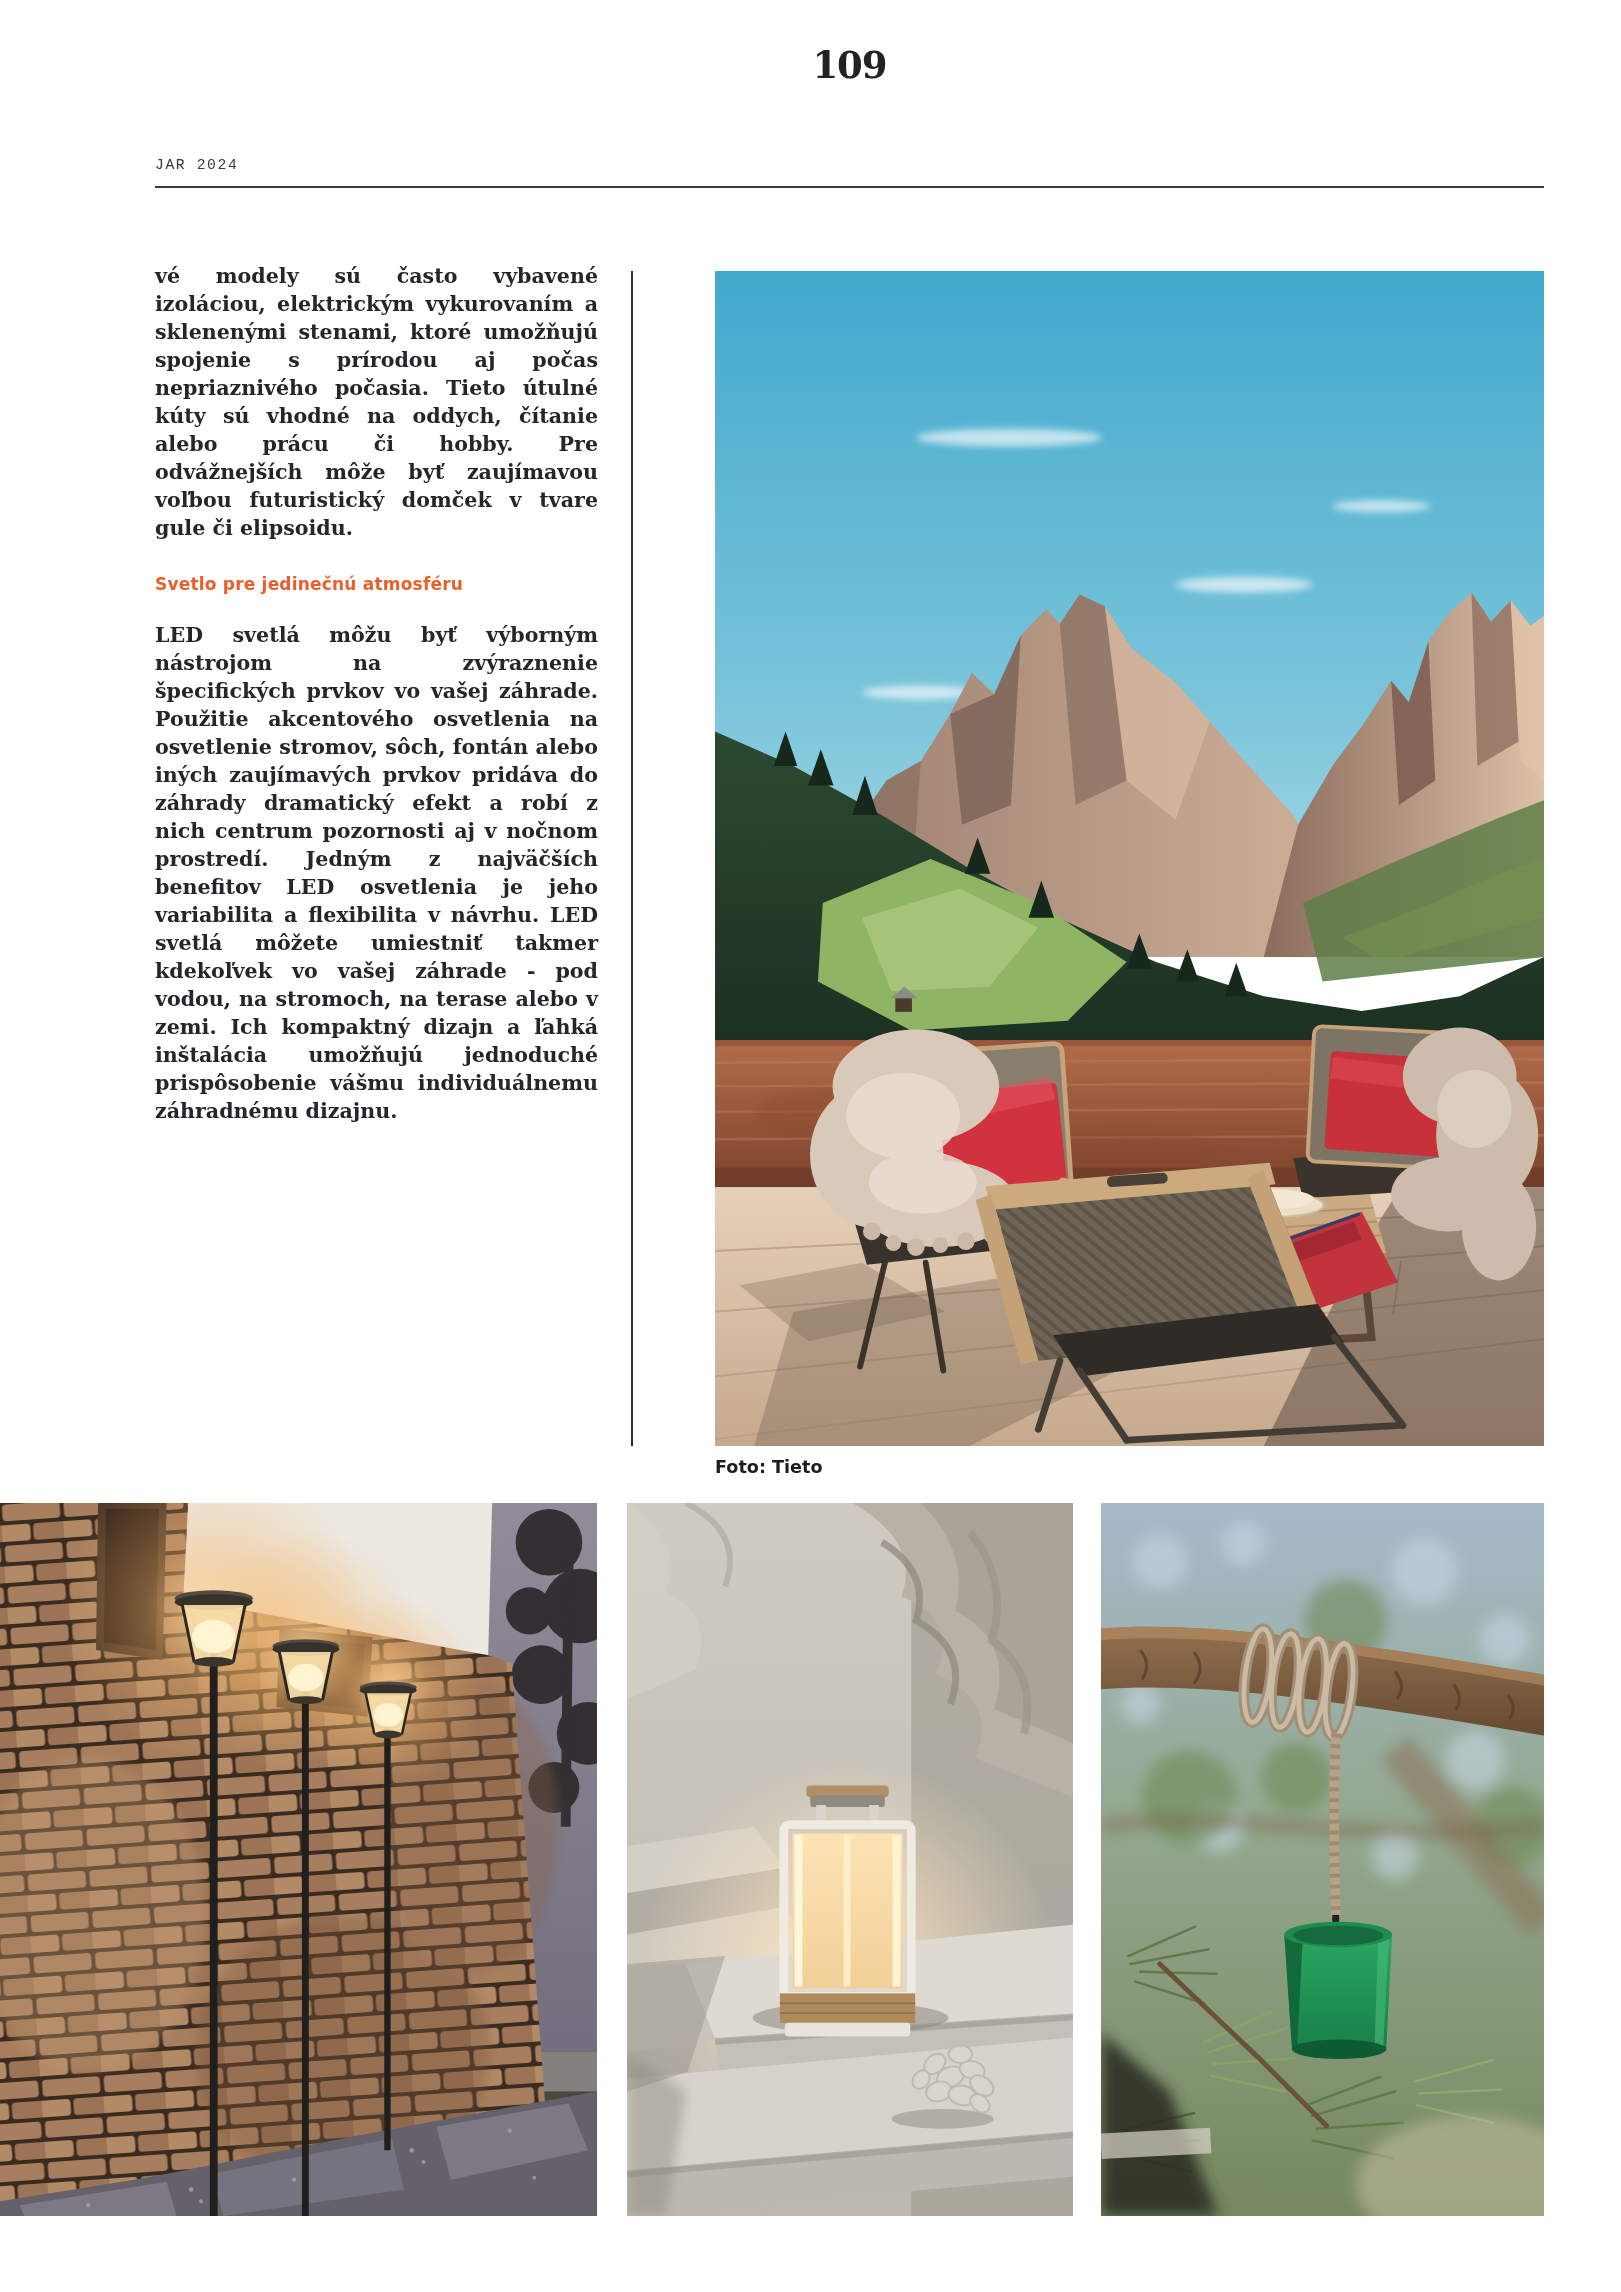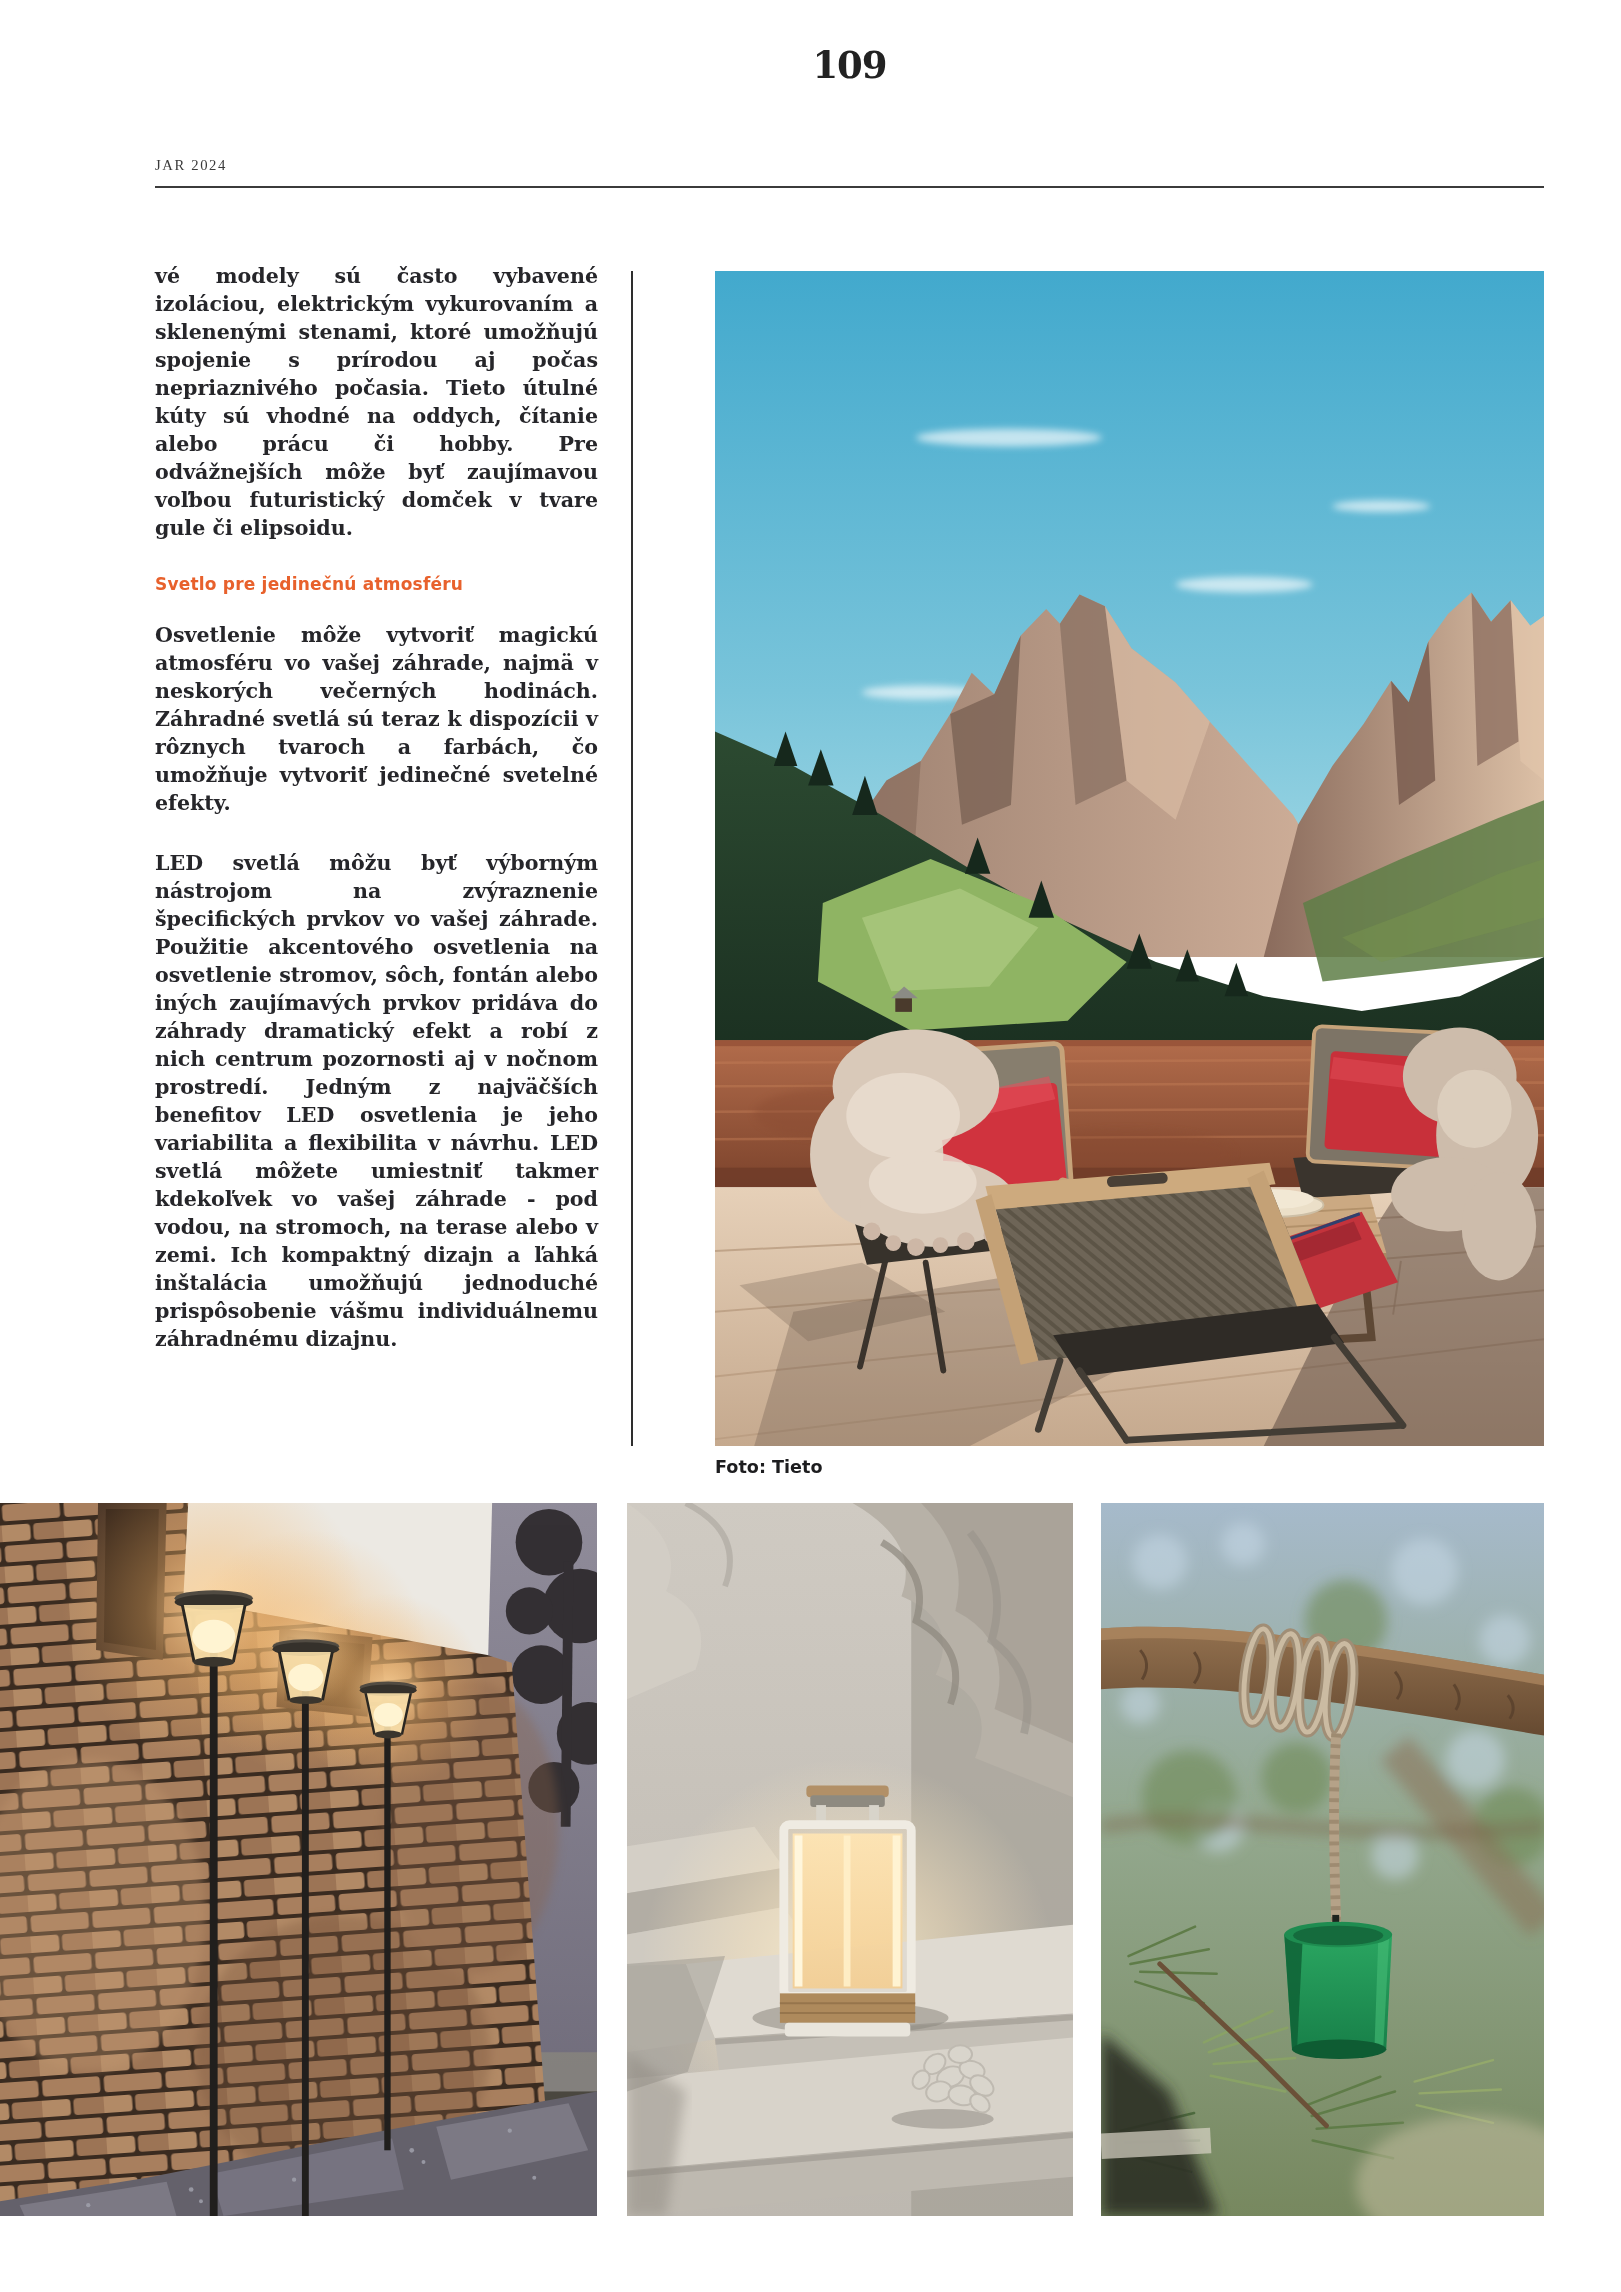--- a/index.html
+++ b/index.html
@@ -7,21 +7,21 @@
     width:1621px;height:2293px;position:relative;background:#ffffff;
     font-family:"DejaVu Serif", serif;overflow:hidden;
   }
   .page-number{
     position:absolute;left:155px;top:43px;width:1389px;text-align:center;
     font-family:"DejaVu Serif", serif;font-weight:bold;font-size:37px;color:#222222;
     letter-spacing:-1px;
   }
   .issue-label{
     position:absolute;left:155px;top:157px;
-    font-family:Liberation Serif, serif;font-size:14.7px;letter-spacing:1.6px;color:#3a3a3a;
+    font-family:Liberation Mono, monospace;font-size:14.7px;letter-spacing:1.6px;color:#3a3a3a;
   }
   .header-rule{
     position:absolute;left:155px;top:186px;width:1389px;height:2px;background:#3b3b3b;
   }
   .text-column{
     position:absolute;left:155px;top:262px;width:443px;color:#26262a;
   }
   .text-column p{
     margin:0 0 32px 0;font-size:20.6px;line-height:28px;text-align:justify;font-weight:bold;
   }
@@ -46,21 +46,20 @@
 </head>
 <body>
 
 <div class="page-number">109</div>
 <div class="issue-label">JAR 2024</div>
 <div class="header-rule"></div>
 
 <div class="text-column">
   <p>vé modely sú často vybavené izoláciou, elektrickým vykurovaním a sklenenými stenami, ktoré umožňujú spojenie s prírodou aj počas nepriaznivého počasia. Tieto útulné kúty sú vhodné na oddych, čítanie alebo prácu či hobby. Pre odvážnejších môže byť zaujímavou voľbou futuristický domček v tvare gule či elipsoidu.</p>
   <h2>Svetlo pre jedinečnú atmosféru</h2>
-  <p>Osvetlenie môže vytvoriť magickú atmosféru vo vašej záhrade, najmä v neskorých večerných hodinách. Záhradné svetlá sú teraz k dispozícii v rôznych tvaroch a farbách, čo umožňuje vytvoriť jedinečné svetelné efekty.</p>
   <p>LED svetlá môžu byť výborným nástrojom na zvýraznenie špecifických prvkov vo vašej záhrade. Použitie akcentového osvetlenia na osvetlenie stromov, sôch, fontán alebo iných zaujímavých prvkov pridáva do záhrady dramatický efekt a robí z nich centrum pozornosti aj v nočnom prostredí. Jedným z najväčších benefitov LED osvetlenia je jeho variabilita a flexibilita v návrhu. LED svetlá môžete umiestniť takmer kdekoľvek vo vašej záhrade - pod vodou, na stromoch, na terase alebo v zemi. Ich kompaktný dizajn a ľahká inštalácia umožňujú jednoduché prispôsobenie vášmu individuálnemu záhradnému dizajnu.</p>
 </div>
 
 <div class="column-divider"></div>
 
 <figure class="hero-photo">
 <svg viewBox="0 0 846 1199" preserveAspectRatio="none">
   <defs>
     <linearGradient id="hSky" x1="0" y1="0" x2="0" y2="1">
       <stop offset="0" stop-color="#42a9cd"></stop>

